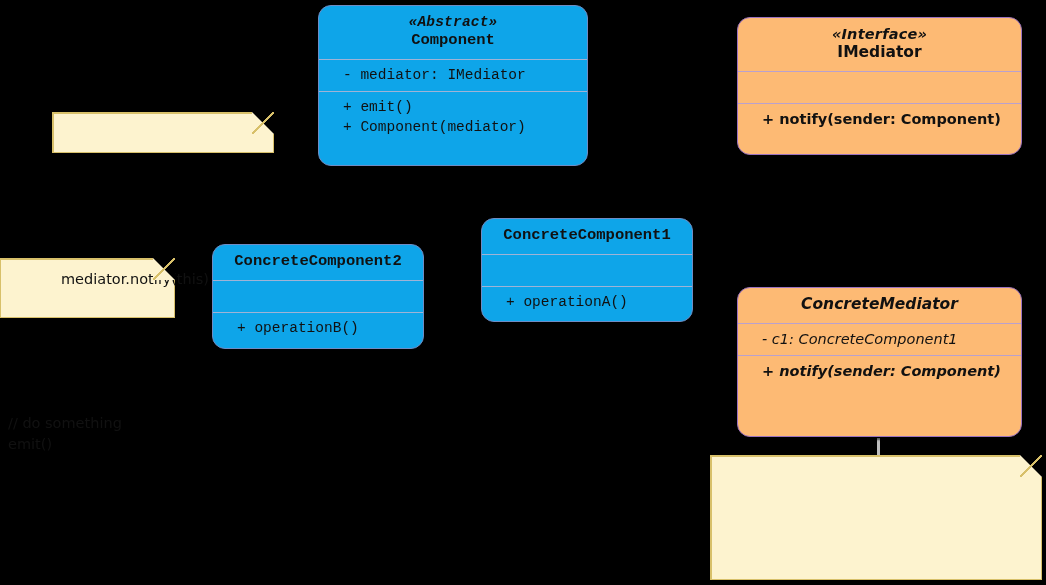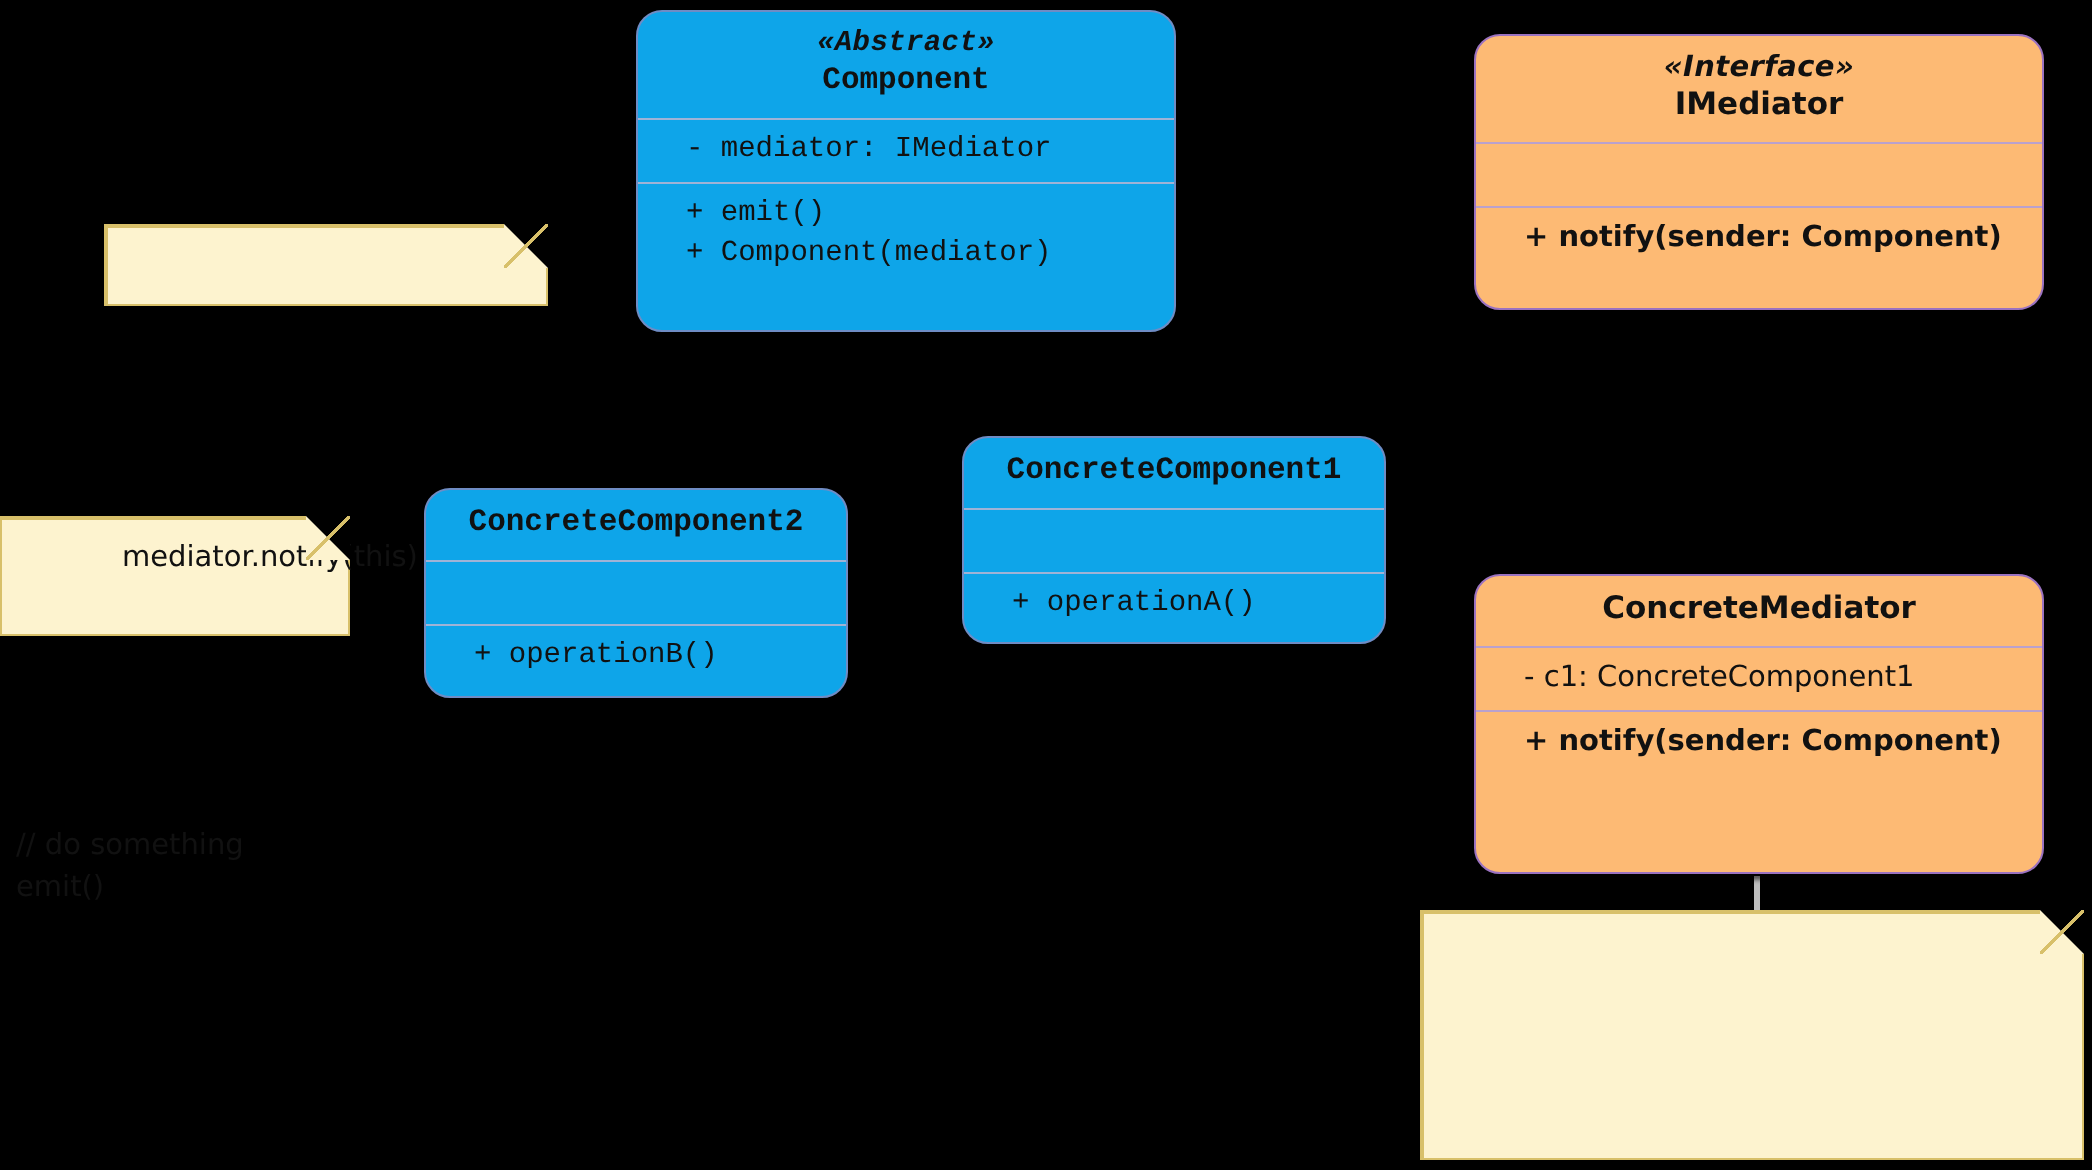--- a/index.html
+++ b/index.html
@@ -189,21 +189,21 @@
       <span>ConcreteComponent1</span>
     </div>
     <div class="compartment">
       <div class="empty"></div>
     </div>
     <div class="compartment">
       <div class="member">+ operationA()</div>
     </div>
   </div>
 
-  <div class="uml-box box-purple" style="left:737px; top:287px; width:285px; height:150px;">
+  <div class="uml-box box-purple" style="left:737px; top:287px; width:285px; height:150px;font-style:italic;">
     <div class="compartment title">
       <span>ConcreteMediator</span>
     </div>
     <div class="compartment">
       <div class="member">- c1: ConcreteComponent1</div>
     </div>
     <div class="compartment">
       <div class="member bold">+ notify(sender: Component)</div>
     </div>
   </div>

